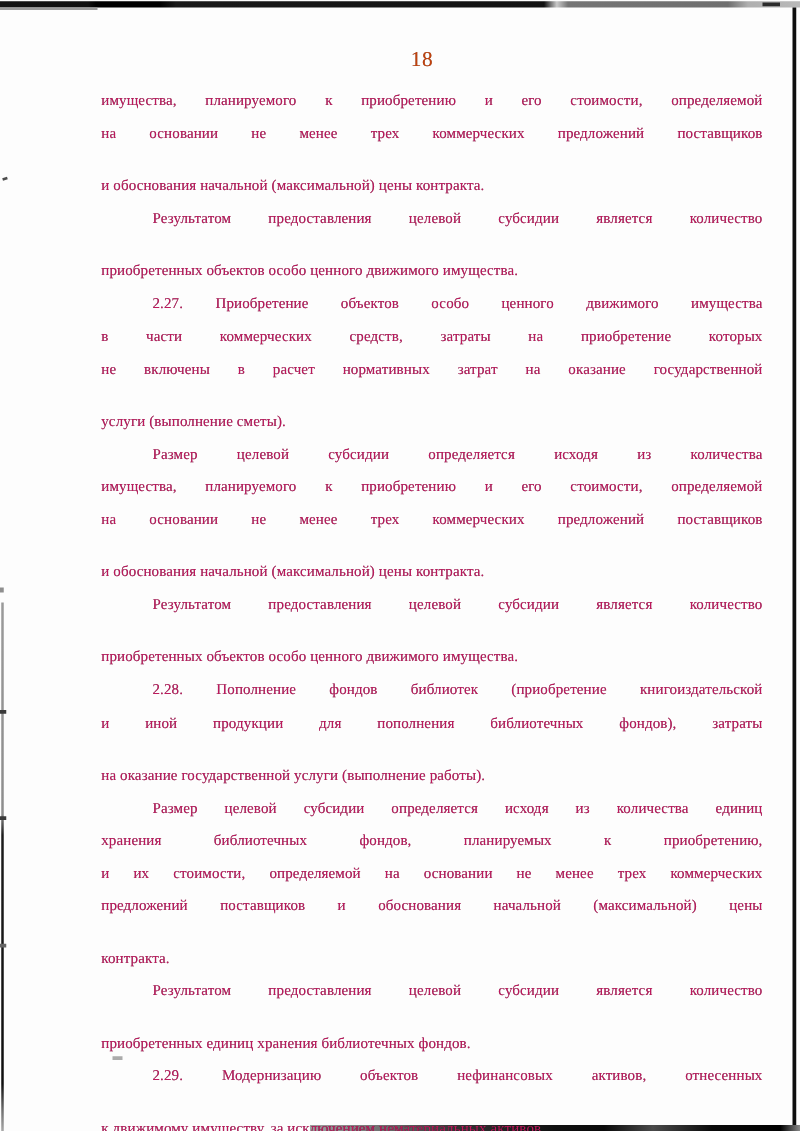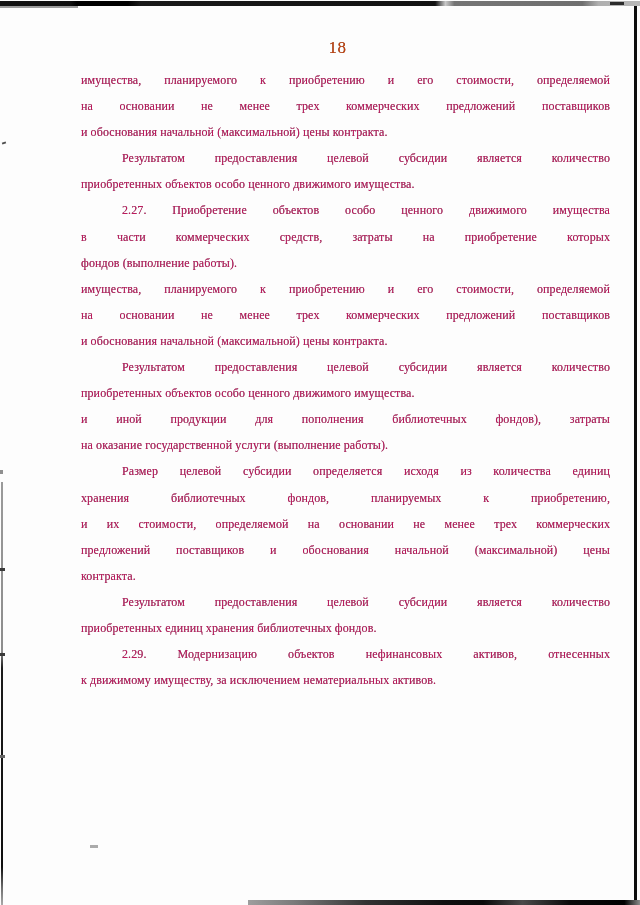--- a/index.html
+++ b/index.html
@@ -99,21 +99,21 @@
     line-height: 26.1px;
     color: #be185d;
     letter-spacing: 0.1px;
     text-shadow: 0 0 0.5px rgba(0,0,0,0.5);
   }
   .line {
     text-align: justify;
     text-align-last: justify;
   }
   .line.indent { text-indent: 41px; }
-  .line.last { text-align-last: left; }
+  .line.last { text-align-last: left; margin-top: 16px; }
 </style>
 </head>
 <body>
 
 <div class="page">
 
   <div class="edge-top"></div>
   <div class="edge-top-underline"></div>
   <div class="edge-top-mark"></div>
   <div class="edge-right"></div>
@@ -128,26 +128,29 @@
 
   <div class="page-number">18</div>
   <div class="text-block">
       <div class="line">имущества, планируемого к приобретению и его стоимости, определяемой</div>
       <div class="line">на основании не менее трех коммерческих предложений поставщиков</div>
       <div class="line last">и обоснования начальной (максимальной) цены контракта.</div>
       <div class="line indent">Результатом предоставления целевой субсидии является количество</div>
       <div class="line last">приобретенных объектов особо ценного движимого имущества.</div>
       <div class="line indent">2.27. Приобретение объектов особо ценного движимого имущества</div>
       <div class="line">в части коммерческих средств, затраты на приобретение которых</div>
-      <div class="line last">фондов (выполнение работы).</div>
+      <div class="line">не включены в расчет нормативных затрат на оказание государственной</div>
+      <div class="line last">услуги (выполнение сметы).</div>
+      <div class="line indent">Размер целевой субсидии определяется исходя из количества</div>
       <div class="line">имущества, планируемого к приобретению и его стоимости, определяемой</div>
       <div class="line">на основании не менее трех коммерческих предложений поставщиков</div>
       <div class="line last">и обоснования начальной (максимальной) цены контракта.</div>
       <div class="line indent">Результатом предоставления целевой субсидии является количество</div>
       <div class="line last">приобретенных объектов особо ценного движимого имущества.</div>
+      <div class="line indent">2.28. Пополнение фондов библиотек (приобретение книгоиздательской</div>
       <div class="line">и иной продукции для пополнения библиотечных фондов), затраты</div>
       <div class="line last">на оказание государственной услуги (выполнение работы).</div>
       <div class="line indent">Размер целевой субсидии определяется исходя из количества единиц</div>
       <div class="line">хранения библиотечных фондов, планируемых к приобретению,</div>
       <div class="line">и их стоимости, определяемой на основании не менее трех коммерческих</div>
       <div class="line">предложений поставщиков и обоснования начальной (максимальной) цены</div>
       <div class="line last">контракта.</div>
       <div class="line indent">Результатом предоставления целевой субсидии является количество</div>
       <div class="line last">приобретенных единиц хранения библиотечных фондов.</div>
       <div class="line indent">2.29. Модернизацию объектов нефинансовых активов, отнесенных</div>

